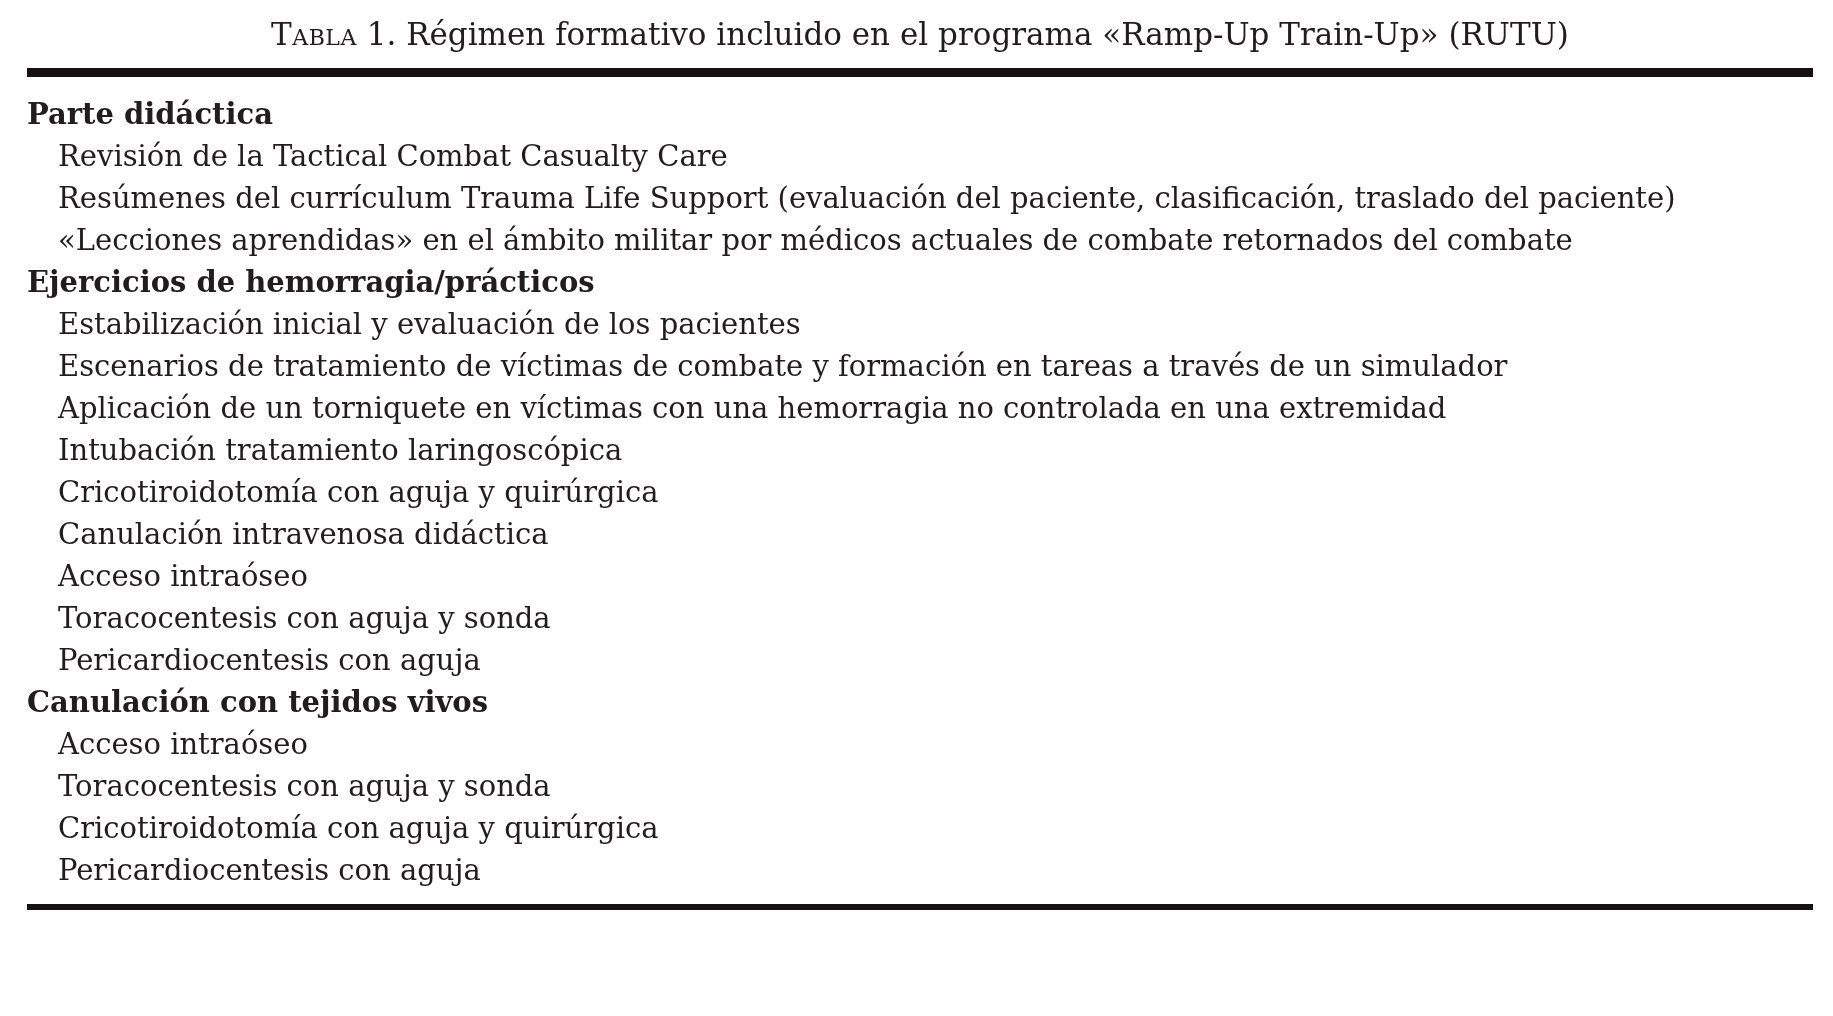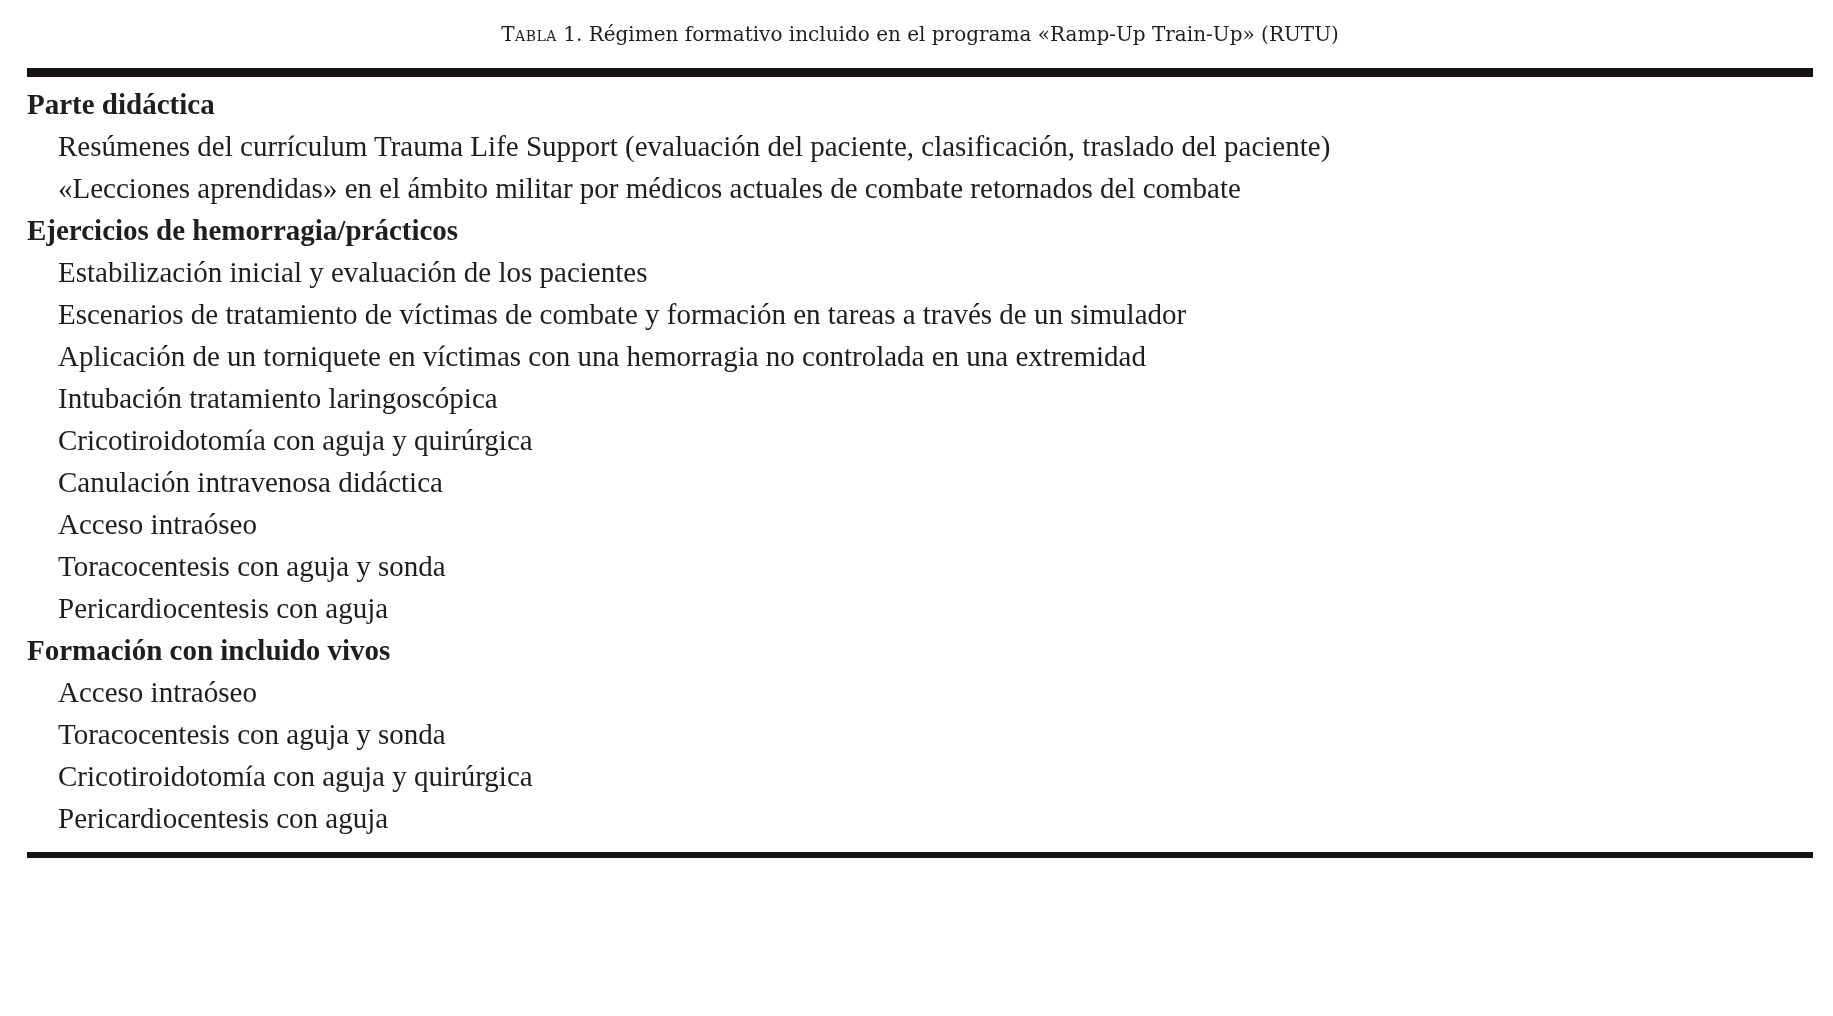--- a/index.html
+++ b/index.html
@@ -17,21 +17,21 @@
   }
   .table-wrap {
     box-sizing: border-box;
     width: 1833px;
     padding-left: 27px;
     padding-right: 20px;
   }
   .caption {
     width: 1786px;
     text-align: center;
-    font-size: 20px;
+    font-size: 31px;
     line-height: 40px;
     padding-top: 14px;
     white-space: nowrap;
   }
   .smallcaps {
     font-variant: small-caps;
     letter-spacing: 0.5px;
   }
   .rule {
     width: 1786px;
@@ -41,53 +41,53 @@
     height: 9px;
     margin-top: 14px;
   }
   .rule-bottom {
     height: 6px;
     margin-top: 13px;
   }
   .content {
     font-size: 29px;
     line-height: 42px;
-    padding-top: 6px;
+    padding-top: 16px;
     white-space: nowrap;
-    font-family: Liberation Serif, serif;
   }
   .section-heading {
     font-weight: bold;
   }
   .item {
     padding-left: 31px;
   }
 </style>
 </head>
 <body>
 
 <div class="table-wrap">
   <div class="caption">
     <span class="smallcaps">Tabla</span><span> 1. Régimen formativo incluido en el programa «Ramp-Up Train-Up» (RUTU)</span>
   </div>
   <div class="rule rule-top"></div>
   <div class="content" id="table-body">
       <div class="section-heading">Parte didáctica</div>
+      <div class="item">Revisión de la Tactical Combat Casualty Care</div>
       <div class="item">Resúmenes del currículum Trauma Life Support (evaluación del paciente, clasificación, traslado del paciente)</div>
       <div class="item">«Lecciones aprendidas» en el ámbito militar por médicos actuales de combate retornados del combate</div>
       <div class="section-heading">Ejercicios de hemorragia/prácticos</div>
       <div class="item">Estabilización inicial y evaluación de los pacientes</div>
       <div class="item">Escenarios de tratamiento de víctimas de combate y formación en tareas a través de un simulador</div>
       <div class="item">Aplicación de un torniquete en víctimas con una hemorragia no controlada en una extremidad</div>
       <div class="item">Intubación tratamiento laringoscópica</div>
       <div class="item">Cricotiroidotomía con aguja y quirúrgica</div>
       <div class="item">Canulación intravenosa didáctica</div>
       <div class="item">Acceso intraóseo</div>
       <div class="item">Toracocentesis con aguja y sonda</div>
       <div class="item">Pericardiocentesis con aguja</div>
-      <div class="section-heading">Formación con incluido vivos</div>
+      <div class="section-heading">Canulación con tejidos vivos</div>
       <div class="item">Acceso intraóseo</div>
       <div class="item">Toracocentesis con aguja y sonda</div>
       <div class="item">Cricotiroidotomía con aguja y quirúrgica</div>
       <div class="item">Pericardiocentesis con aguja</div>
     </div>
   <div class="rule rule-bottom"></div>
 </div>
 
 </body></html>

